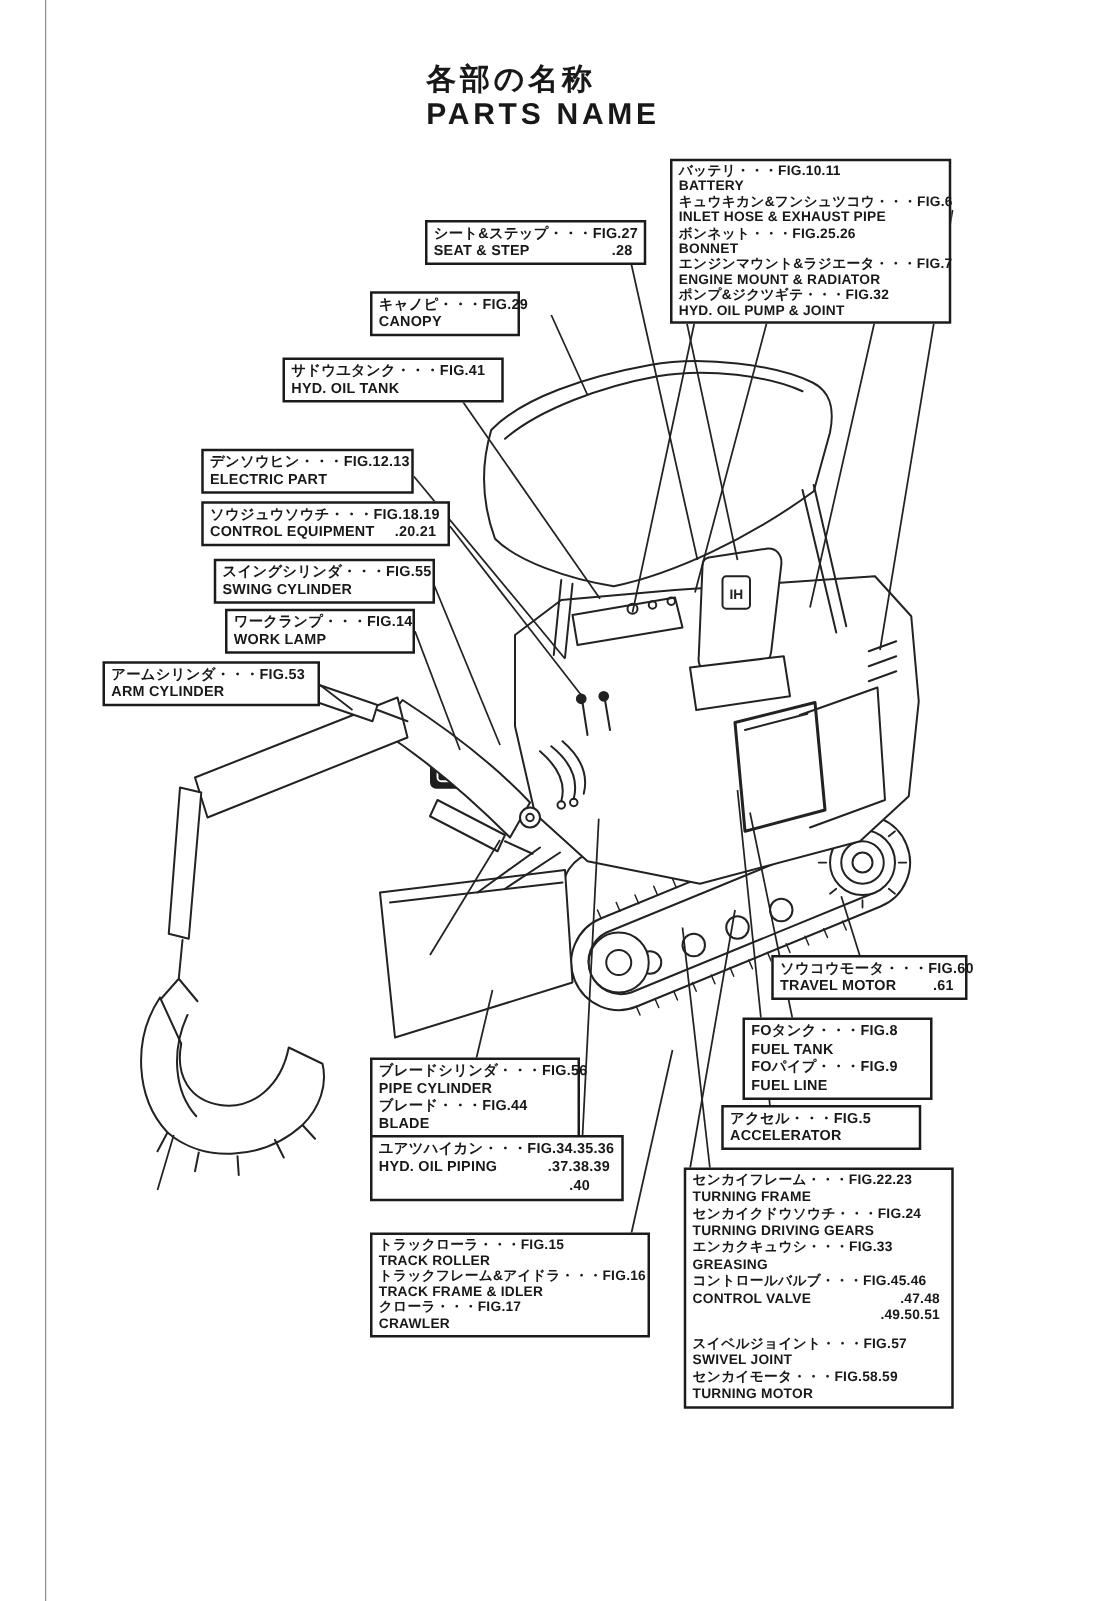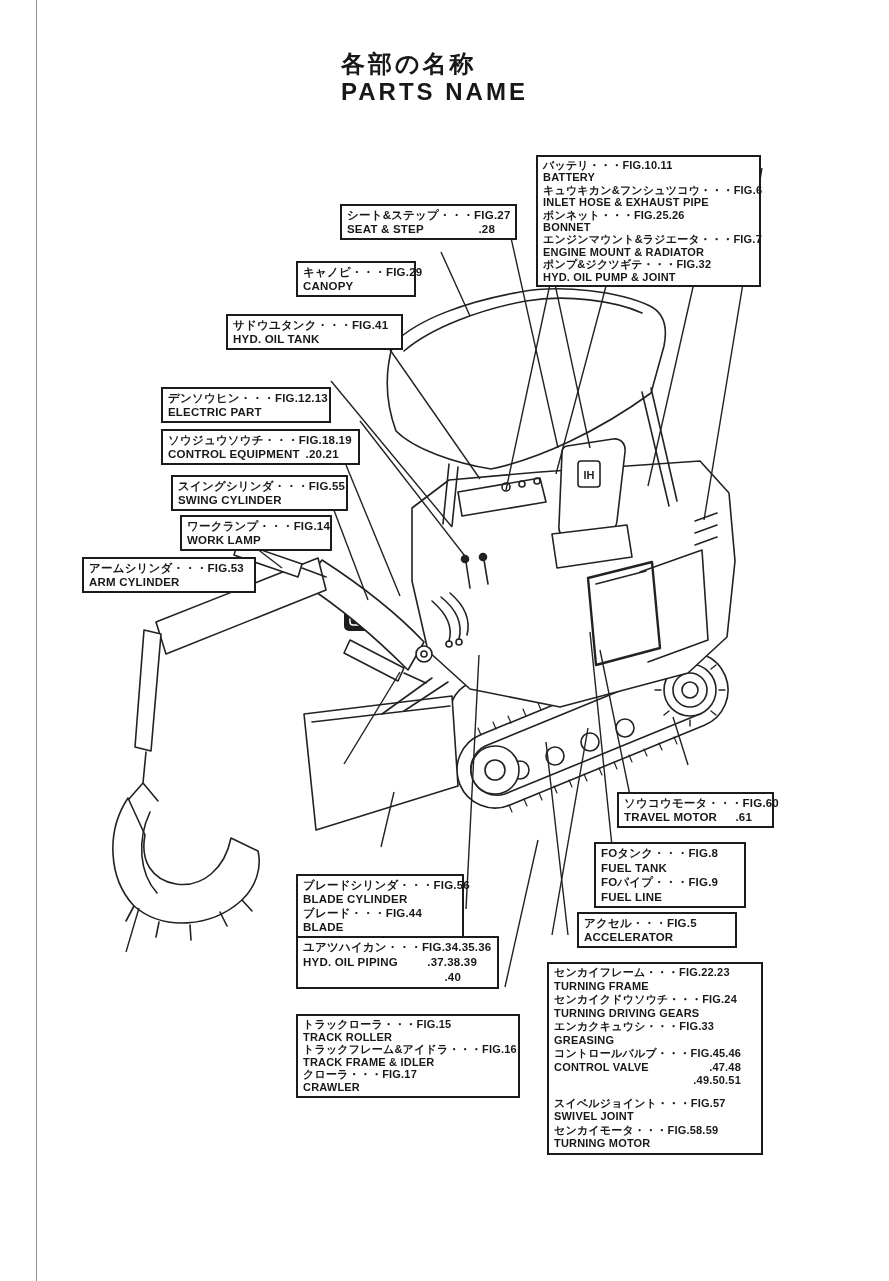--- a/index.html
+++ b/index.html
@@ -4,22 +4,22 @@
 <style>
   html,body{margin:0;padding:0;background:#e8e8e8;}
   #canvas{
     position:relative;width:889px;height:1281px;background:#ffffff;
     font-family:"Liberation Sans","DejaVu Sans",sans-serif;color:#181818;overflow:hidden;
   }
   svg{position:absolute;left:0;top:0;}
   .title{position:absolute;left:341px;top:50px;font-weight:bold;font-size:24px;line-height:28px;letter-spacing:3px;white-space:nowrap;}
   .co{
     position:absolute;border:2px solid #1b1b1b;background:#fff;
-    padding:2px 20px 2px 5px;font-size:11.5px;font-weight:bold;line-height:14px;
-    white-space:nowrap;letter-spacing:0.2px;box-sizing:border-box;margin-top:28px;
+    padding:2px 9px 2px 5px;font-size:11.5px;font-weight:bold;line-height:14px;
+    white-space:nowrap;letter-spacing:0.2px;box-sizing:border-box;
   }
   .co.lh124{line-height:12.4px;font-size:11px;}
   .co.lh126{line-height:12.6px;font-size:11px;}
   .co.lh135{line-height:13.5px;font-size:11px;}
   .co.lh145{line-height:14.5px;}
   .co.lh15{line-height:15px;}
   .ln{display:flex;justify-content:flex-start;min-height:1em;}
   .ln .r{margin-left:auto;padding-left:6px;text-align:right;}
   .ln .r.pr16{padding-right:16px;}
   .gap{height:9px;}
@@ -255,21 +255,21 @@
         <span>ARM CYLINDER</span>
       </div>
   </div>
 
 
   <div class="co" style="left:296px;top:846px;width:168px;">
     <div class="ln">
         <span>ブレードシリンダ・・・FIG.56</span>
       </div>
     <div class="ln">
-        <span>BLADE CYLINDER</span>
+        <span>PIPE CYLINDER</span>
       </div>
     <div class="ln">
         <span>ブレード・・・FIG.44</span>
       </div>
     <div class="ln">
         <span>BLADE</span>
       </div>
   </div>
 
   <div class="co lh15" style="left:296px;top:908px;width:203px;">

